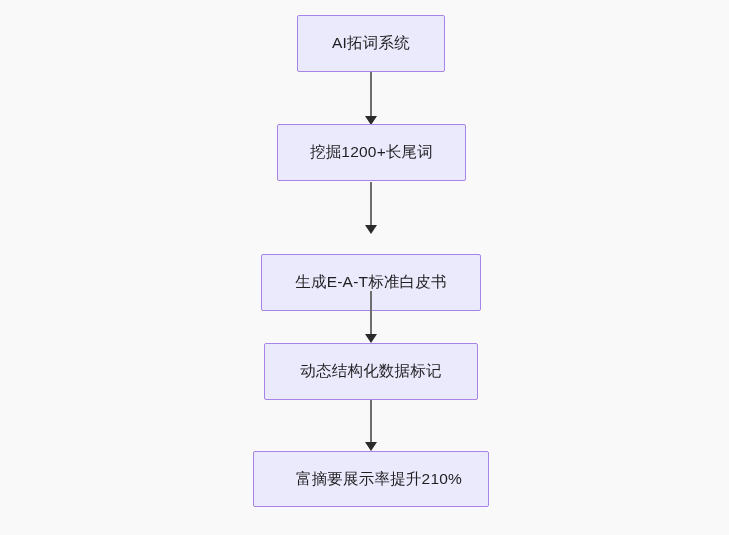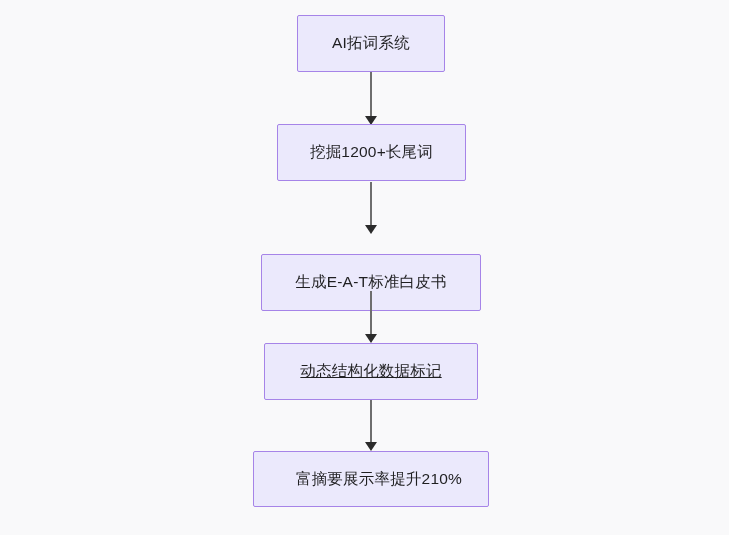--- a/index.html
+++ b/index.html
@@ -91,21 +91,21 @@
 
   <div class="node" style="left:261px; top:234px; width:220px; height:57px;margin-top:20px;">
     <span class="node-label">生成E-A-T标准白皮书</span>
   </div>
 
   <div class="connector" style="left:364px; top:291px; height:52px;">
     <div class="stem" style="height:44px;"></div>
     <div class="arrowhead"></div>
   </div>
 
-  <div class="node" style="left:264px; top:343px; width:214px; height:57px;text-decoration:underline;">
+  <div class="node" style="left:264px; top:343px; width:214px; height:57px;">
     <span class="node-label">动态结构化数据标记</span>
   </div>
 
   <div class="connector" style="left:364px; top:400px; height:51px;">
     <div class="stem" style="height:43px;"></div>
     <div class="arrowhead"></div>
   </div>
 
   <div class="node" style="left:253px; top:451px; width:236px; height:56px;padding-left:16px;">
     <span class="node-label">富摘要展示率提升210%</span>

